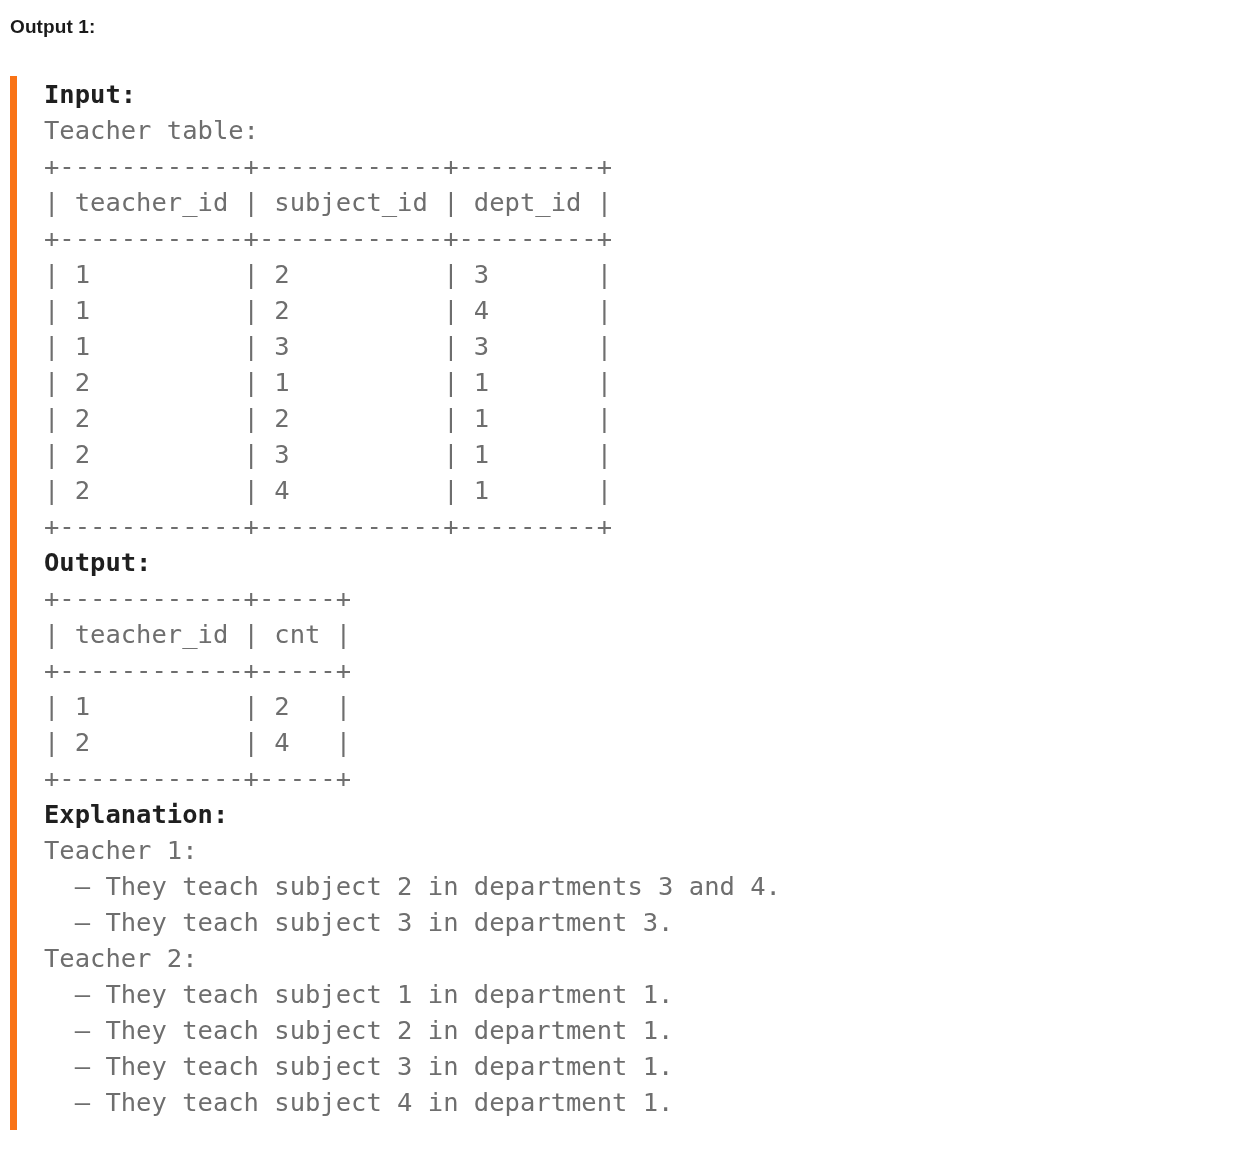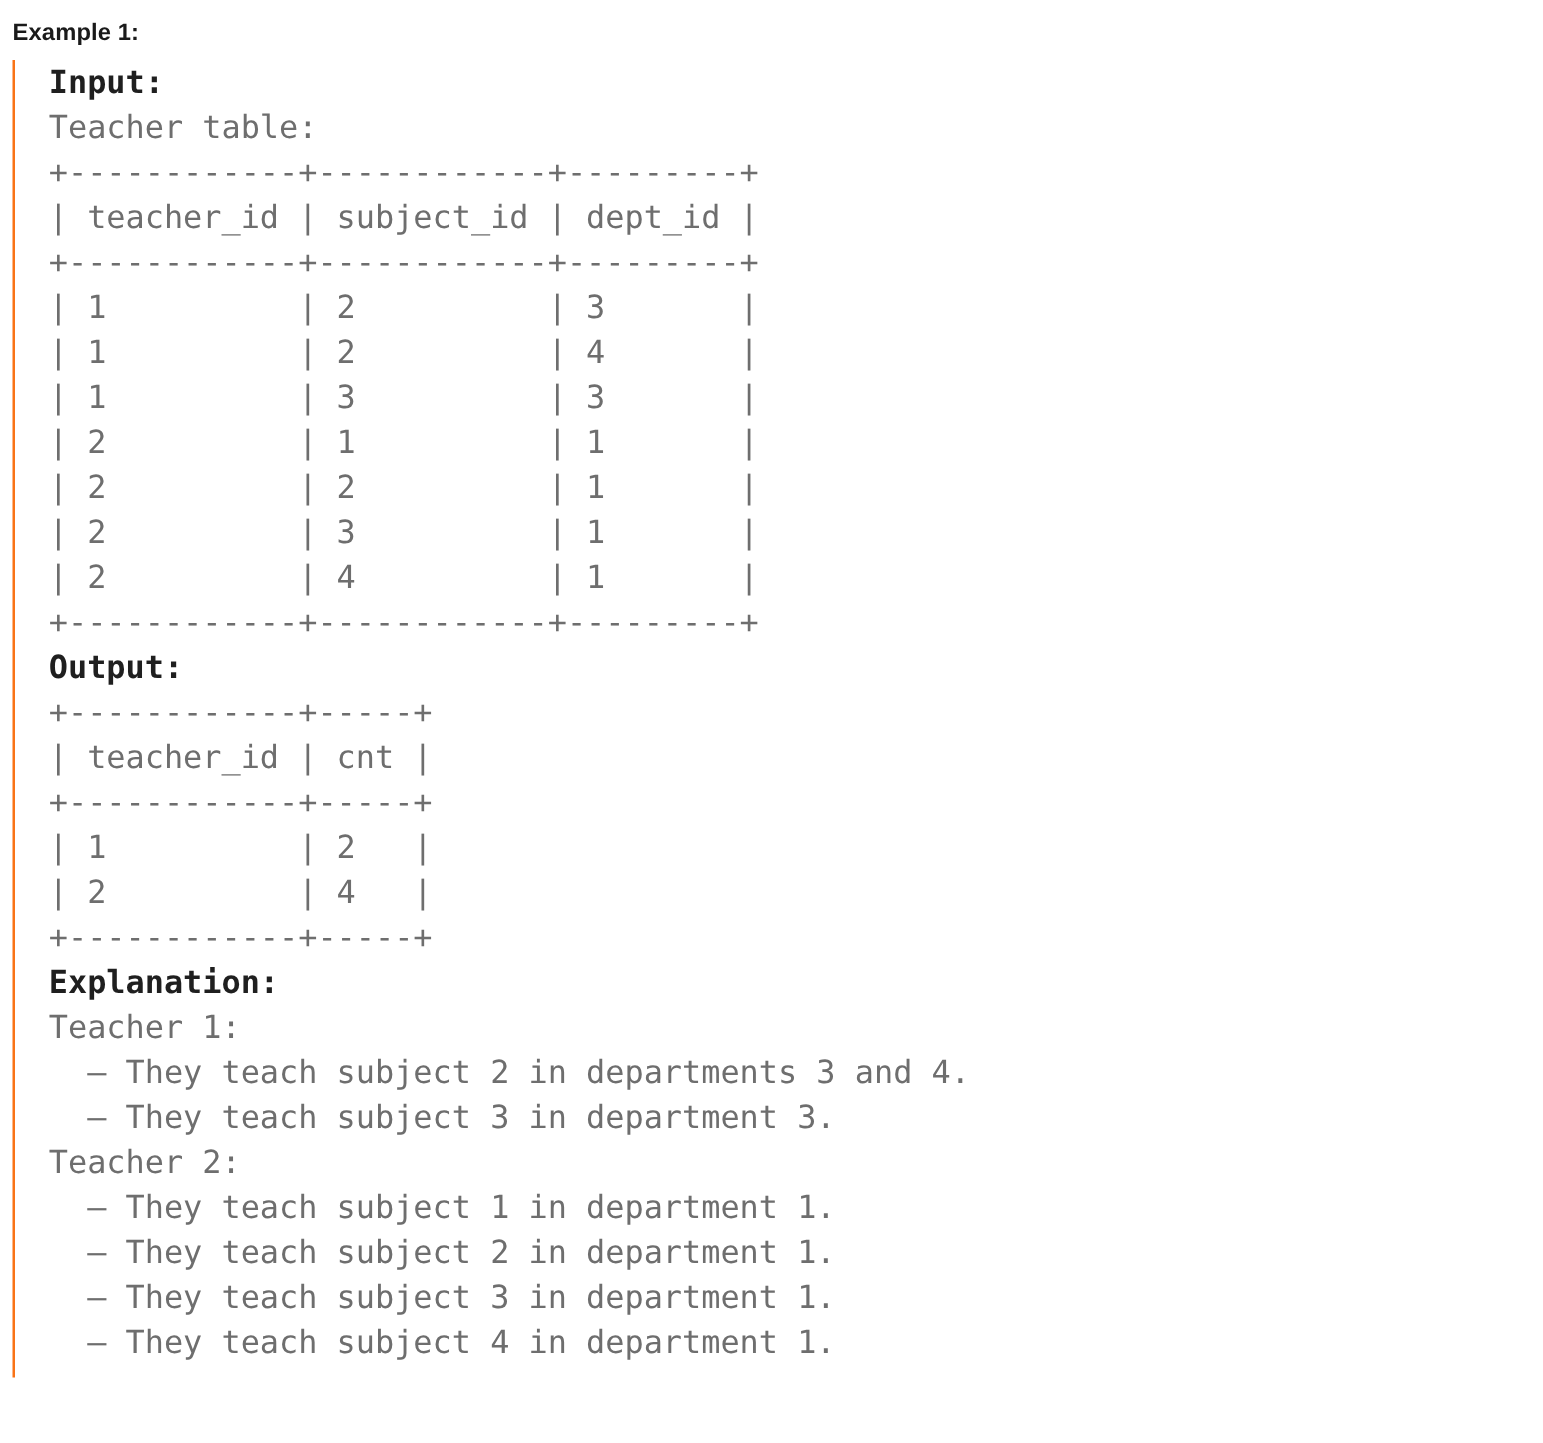--- a/index.html
+++ b/index.html
@@ -32,24 +32,24 @@
     font-weight: bold;
     color: #1a1a1a;
     letter-spacing: 0.1px;
     white-space: pre;
   }
 
   
   .example-block {
     position: absolute;
     left: 10px;
-    top: 48px;
+    top: 76px;
     width: 1210px;
     height: 1054px;
-    border-left: 2px solid #f97316;
+    border-left: 7px solid #f97316;
     box-sizing: border-box;
   }
 
   .block-inner {
     position: relative;
     padding-left: 27px;
     padding-top: 0px;
   }
 
   
@@ -73,21 +73,21 @@
     display: block;
     white-space: pre;
     height: 36px;
   }
 </style>
 </head>
 <body>
 
 <div id="page">
 
-  <div class="example-heading">Example 1:</div>
+  <div class="example-heading">Output 1:</div>
 
   <div class="example-block">
     <div class="block-inner">
       <pre class="code"><span class="line lbl">Input:</span><span class="line">Teacher table:</span><span class="line">+------------+------------+---------+</span><span class="line">| teacher_id | subject_id | dept_id |</span><span class="line">+------------+------------+---------+</span><span class="line">| 1          | 2          | 3       |</span><span class="line">| 1          | 2          | 4       |</span><span class="line">| 1          | 3          | 3       |</span><span class="line">| 2          | 1          | 1       |</span><span class="line">| 2          | 2          | 1       |</span><span class="line">| 2          | 3          | 1       |</span><span class="line">| 2          | 4          | 1       |</span><span class="line">+------------+------------+---------+</span><span class="line lbl">Output:</span><span class="line">+------------+-----+</span><span class="line">| teacher_id | cnt |</span><span class="line">+------------+-----+</span><span class="line">| 1          | 2   |</span><span class="line">| 2          | 4   |</span><span class="line">+------------+-----+</span><span class="line lbl">Explanation:</span><span class="line">Teacher 1:</span><span class="line">  – They teach subject 2 in departments 3 and 4.</span><span class="line">  – They teach subject 3 in department 3.</span><span class="line">Teacher 2:</span><span class="line">  – They teach subject 1 in department 1.</span><span class="line">  – They teach subject 2 in department 1.</span><span class="line">  – They teach subject 3 in department 1.</span><span class="line">  – They teach subject 4 in department 1.</span></pre>
     </div>
   </div>
 
 </div>
 
 </body></html>

